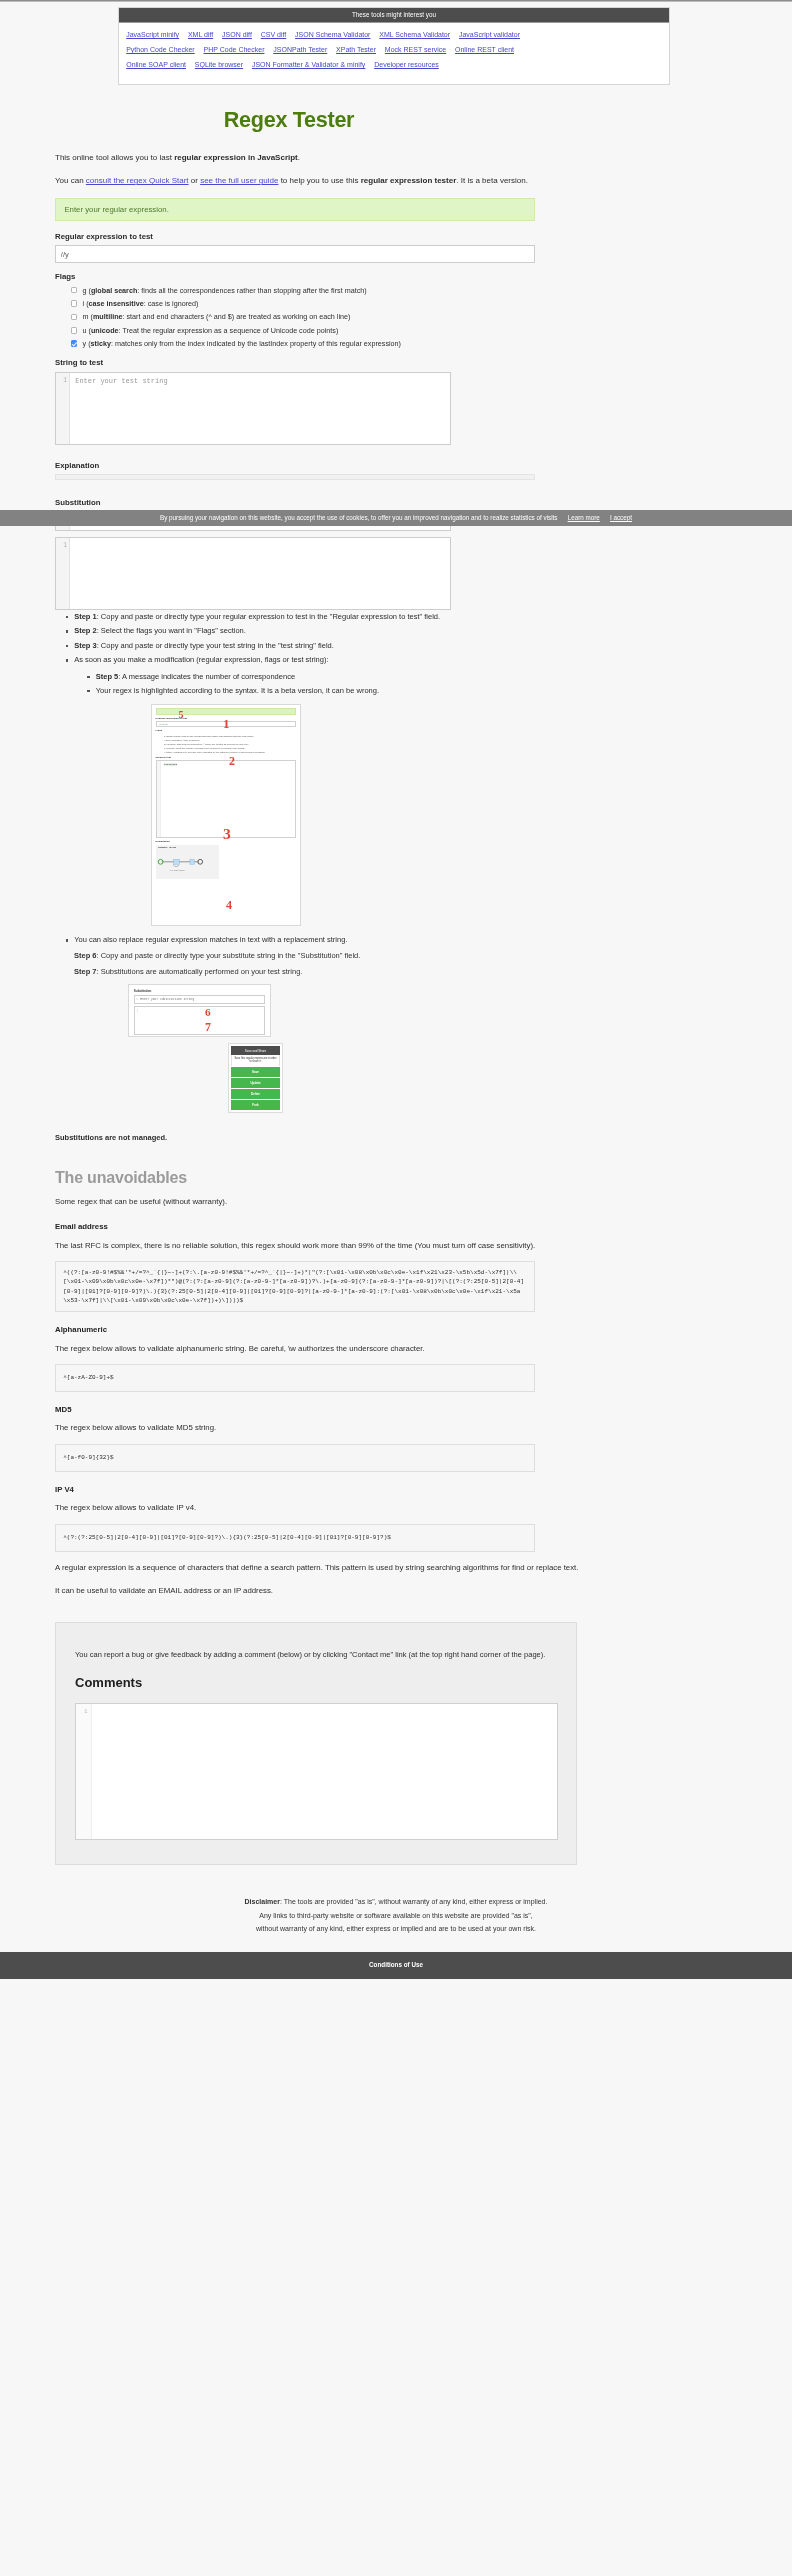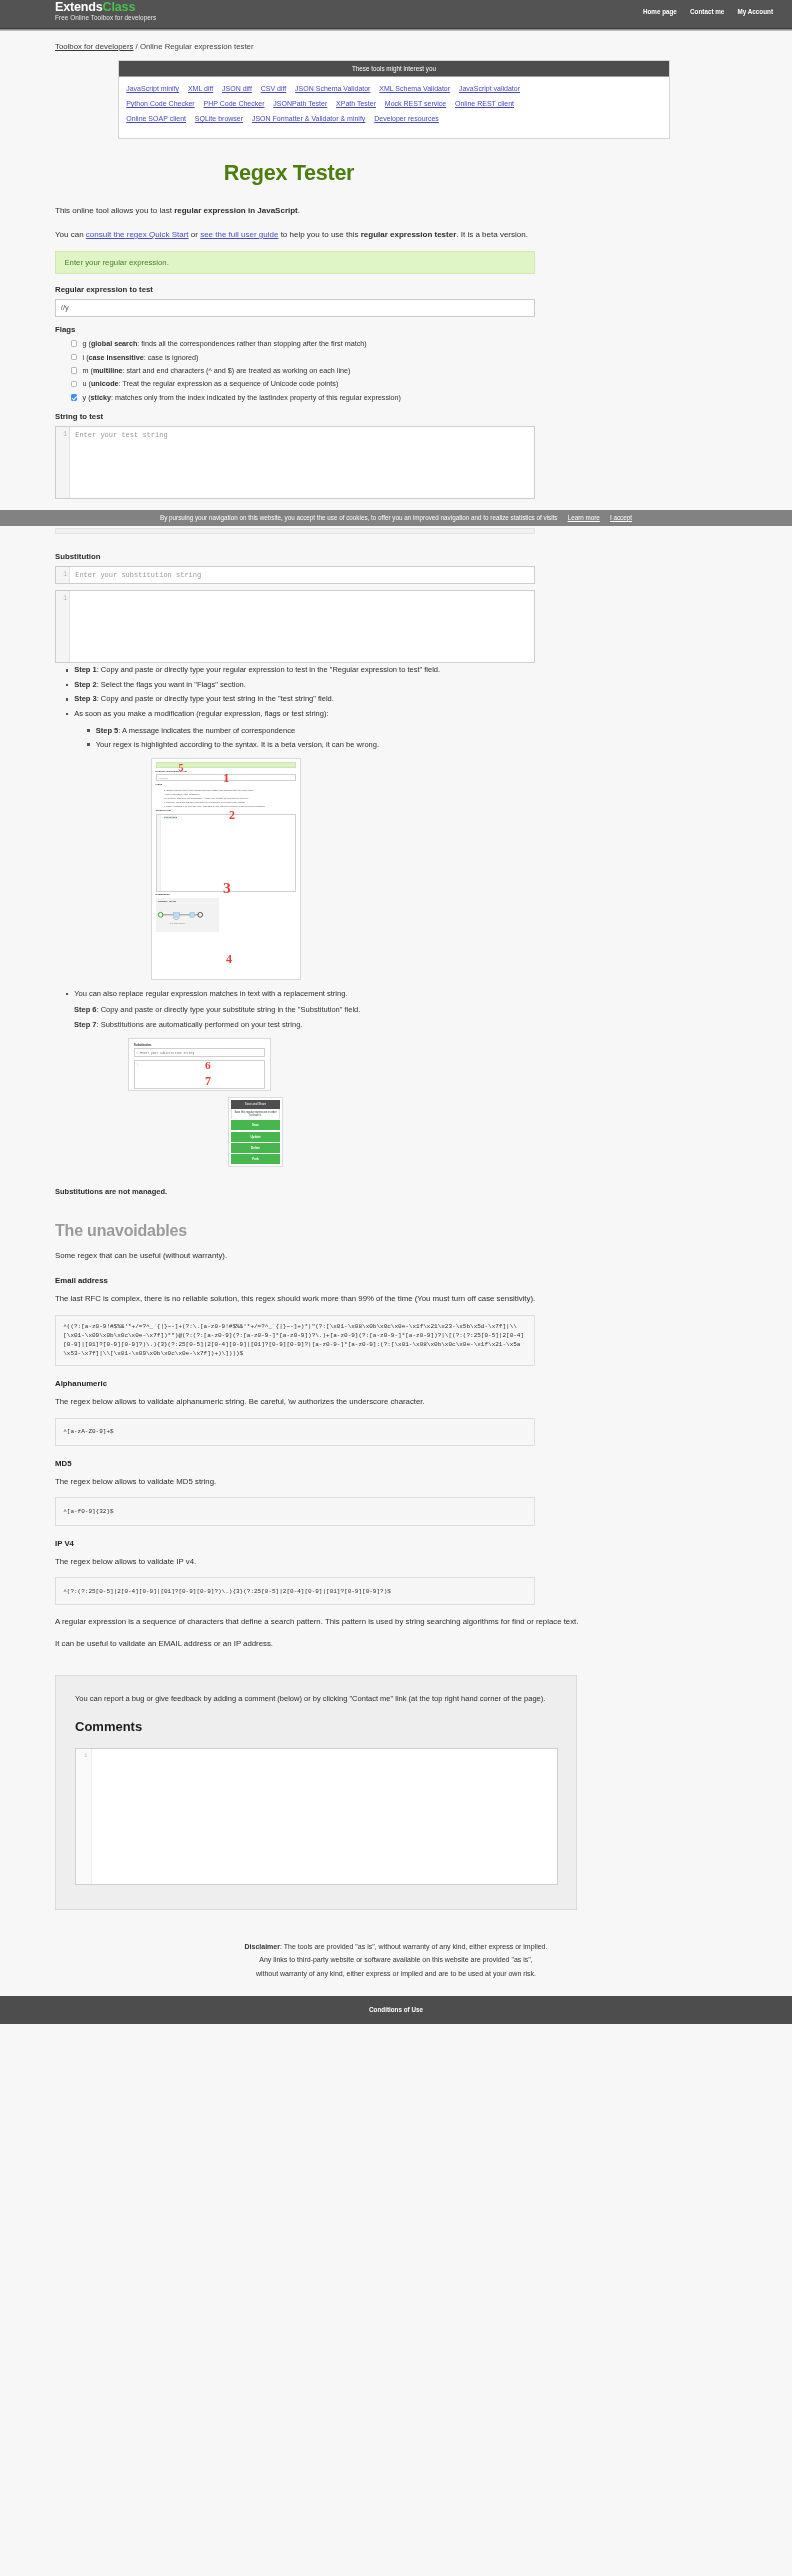--- a/index.html
+++ b/index.html
@@ -157,21 +157,21 @@
     position: absolute;
     left: 1.8px; top: 0px;
     width: 1.8px; height: 3.6px;
     border: solid #fff;
     border-width: 0 0.9px 0.9px 0;
     transform: rotate(42deg);
   }
 
   
   .editor {
-    width: 480px;
+    width: 396px;
     border: 0.6px solid #cdcdcd;
     background: #ffffff;
     display: flex;
     font-family: "Liberation Mono", monospace;
     font-size: 7px;
   }
   .editor .gutter {
     width: 14.4px;
     background: #f4f4f4;
     border-right: 0.6px solid #e3e3e3;
@@ -322,21 +322,21 @@
     overflow: hidden;
   }
   pre.code.one { padding: 8.4px 7.2px; }
 
   
   .feedback {
     width: 522px;
     margin: 24px 0 0 55px;
     background: #eeeeee;
     border: 0.6px solid #dcdcdc;
-    padding: 16px 19px 24px 19px;
+    padding: 25px 19px 24px 19px;
   }
   .feedback p { font-size: 7.5px; line-height: 1.85; color: #2d2d2d; margin: 0 0 13.2px 0; }
   .feedback h3 { font-size: 13px; font-weight: bold; color: #1d1d1d; margin: 0 0 13.2px 0; }
   .comment-box {
     width: 483px; height: 137px;
     background: #fff; border: 0.6px solid #cfcfcf;
     display: flex;
   }
   .comment-box .g {
     width: 15.6px; background: #fafafa; border-right: 0.6px solid #ededed;
@@ -362,36 +362,22 @@
     padding: 9.6px 0 10.8px 0;
   }
   .footer a { color:#fff; text-decoration:none; }
   .page { position: relative; }
 </style>
 </head>
 <body>
 
 <div class="page">
 
-  <div class="topbar">
-    <div class="brand">
-      <div class="brand-title"><span>Extends</span><span class="green">Class</span></div>
-      <div class="brand-sub">Free Online Toolbox for developers</div>
-    </div>
-    <div class="topnav">
-      <a href="#">Home page</a>
-      <a href="#">Contact me</a>
-      <a href="#">My Account</a>
-    </div>
-  </div>
   <div class="topbar-rule"></div>
 
-  <div class="breadcrumb">
-    <a href="#">Toolbox for developers</a><span> / </span><span>Online Regular expression tester</span>
-  </div>
 
   <div class="tools-panel">
     <div class="tools-head">These tools might interest you</div>
     <div class="tools-body">
       <div class="row">
         <a href="#">JavaScript minify</a>
         <a href="#">XML diff</a>
         <a href="#">JSON diff</a>
         <a href="#">CSV diff</a>
         <a href="#">JSON Schema Validator</a>

